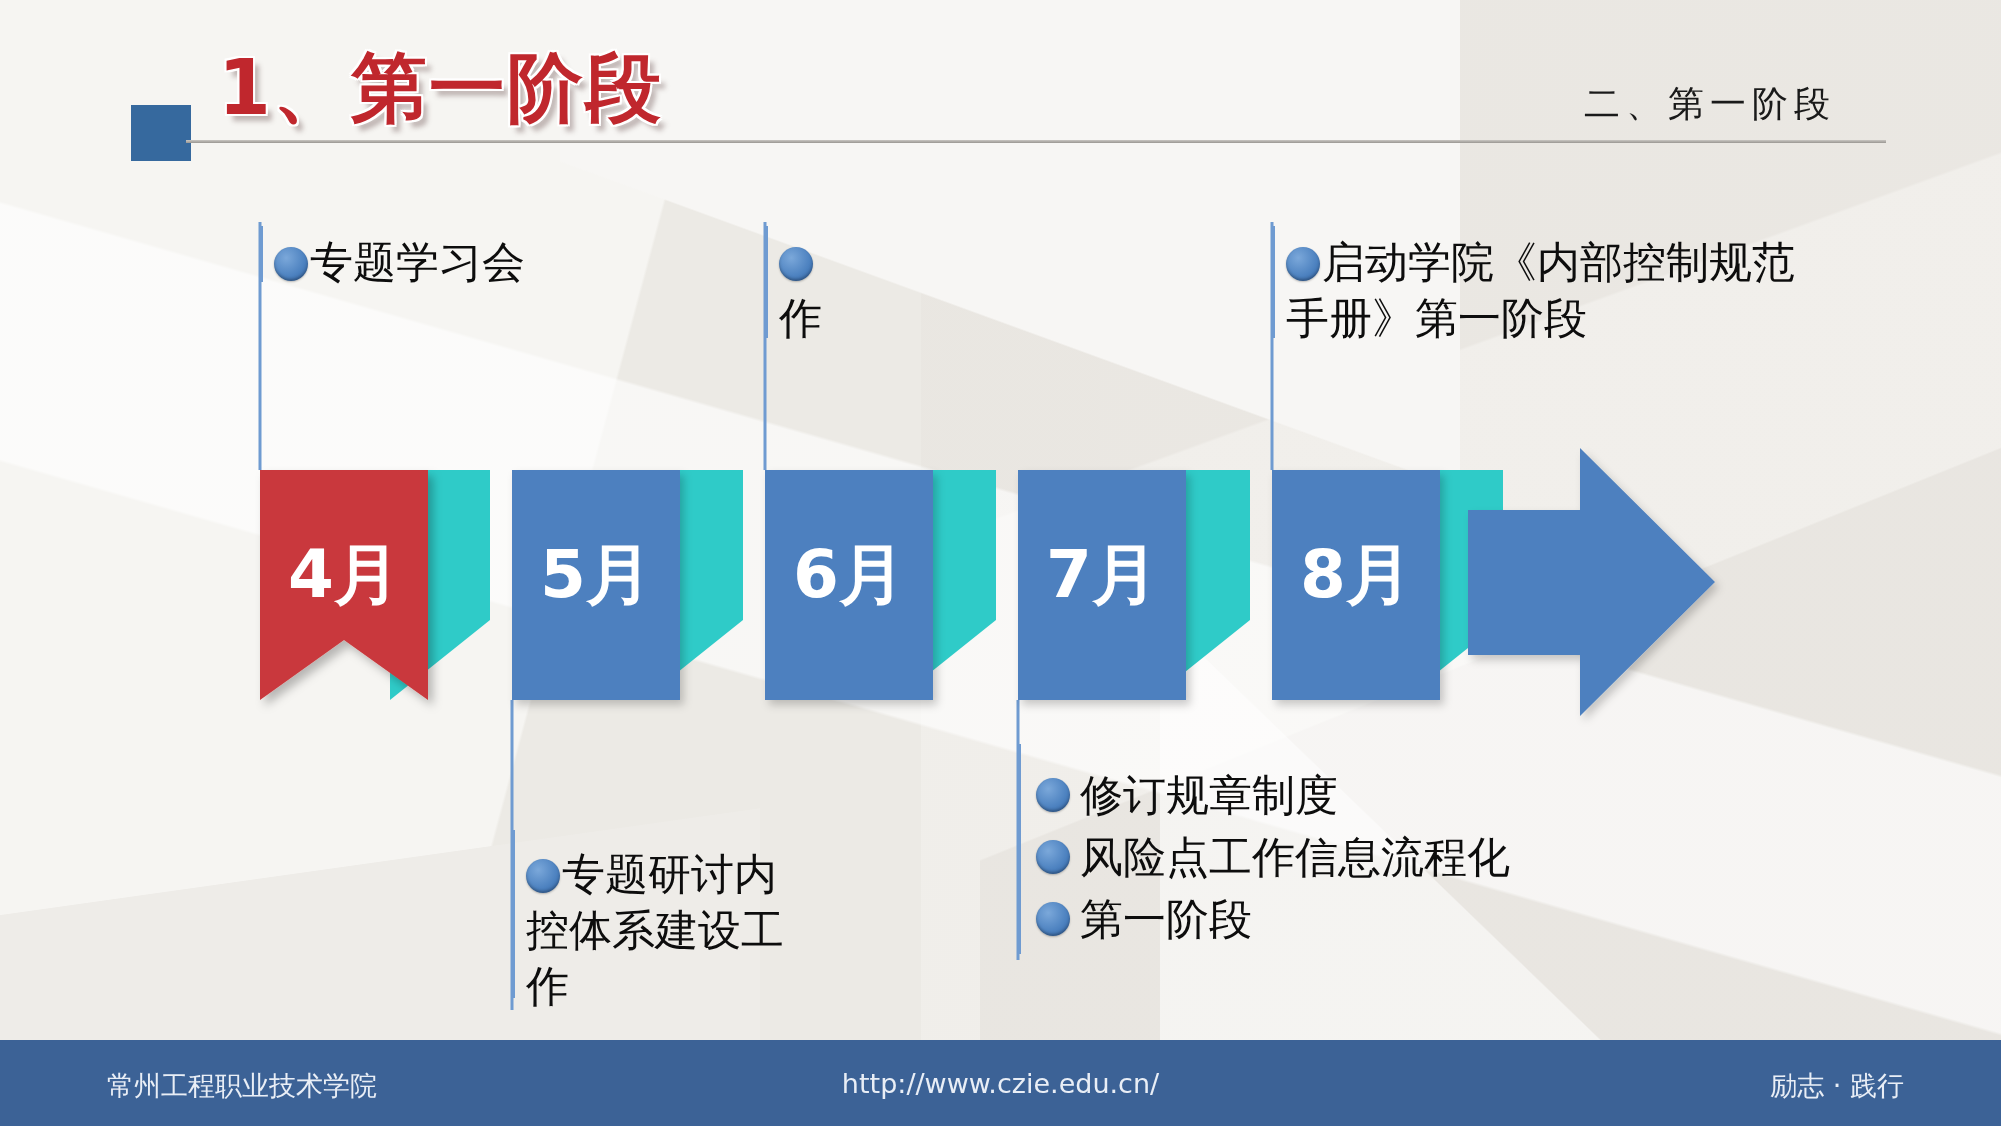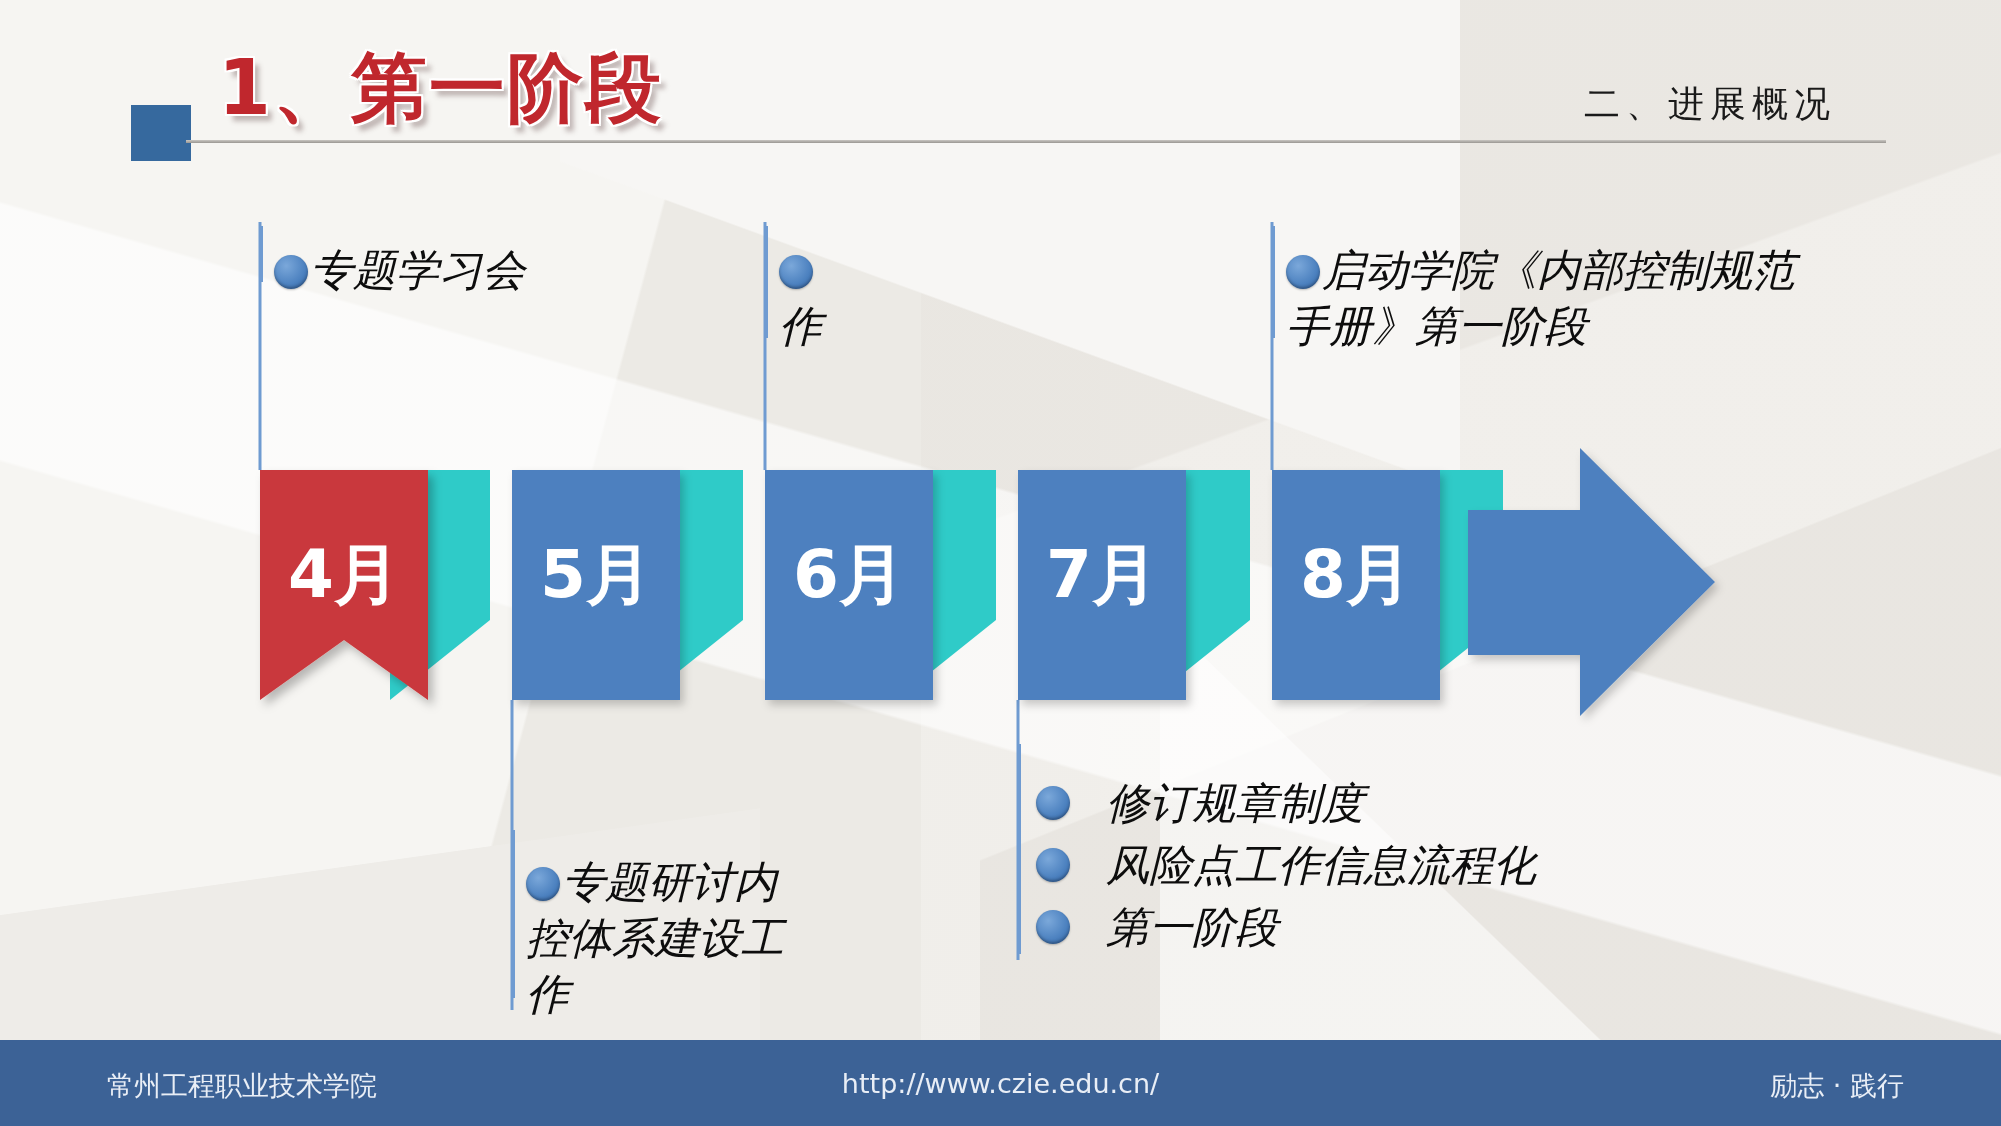--- a/index.html
+++ b/index.html
@@ -51,35 +51,35 @@
     font-family:"Liberation Serif","DejaVu Serif",serif;
     font-size:36px;color:#1a1a1a;letter-spacing:6px;white-space:nowrap;
   }
 
   
   #timeline{position:absolute;left:0;top:0;width:2001px;height:1126px;pointer-events:none;}
 
   
   .callout{position:absolute;}
   .callout .rule{position:absolute;left:0;top:0;width:3px;background:#6f9bd1;}
-  .callout .body{position:absolute;left:14px;top:16px;font-style:italic;}
+  .callout .body{position:absolute;left:14px;top:8px;}
   .cline{
     display:block;
     font-family:"DejaVu Sans","Liberation Sans",sans-serif;
     font-size:43px;line-height:56px;color:#0d0d0d;white-space:nowrap;
   }
   .bullet{
     display:inline-block;width:34px;height:34px;border-radius:50%;
     background:radial-gradient(circle at 36% 32%,#7ba8da 0%,#4d82c0 58%,#2f5f9e 100%);
     box-shadow:inset 0 -2px 3px rgba(0,0,0,.28), 0 1px 2px rgba(0,0,0,.25);
     vertical-align:-4px;margin-right:2px;
   }
 
   
-  .litem{display:flex;align-items:center;gap:34px;height:62px;}
+  .litem{display:flex;align-items:center;gap:8px;height:62px;}
   .litem .txt{
     font-family:"DejaVu Sans","Liberation Sans",sans-serif;
     font-size:43px;color:#0d0d0d;white-space:nowrap;line-height:1;
   }
 
   
   .footer{position:absolute;left:0;bottom:0;width:2001px;height:86px;background:#3c6296;}
   .footer .fitem{
     position:absolute;top:28px;color:#e9eef6;
     font-family:"DejaVu Sans","Liberation Sans",sans-serif;font-size:27px;white-space:nowrap;
@@ -99,21 +99,21 @@
     <div class="facet f4"></div>
     <div class="facet f5"></div>
     <div class="facet f6"></div>
     <div class="facet f2"></div>
     <div class="facet f7"></div>
   </div>
 
   <div class="hdr-square"></div>
   <div class="hdr-rule"></div>
   <div class="hdr-title">1、第一阶段</div>
-  <div class="hdr-section">二、进展概况</div>
+  <div class="hdr-section">二、第一阶段</div>
 
   <svg id="timeline" viewBox="0 0 2001 1126">
     <defs>
       <filter id="shdw" x="-30%" y="-30%" width="180%" height="180%">
         <feDropShadow dx="5" dy="6" stdDeviation="5" flood-color="#000" flood-opacity="0.26"></feDropShadow>
       </filter>
       <filter id="shdw2" x="-30%" y="-30%" width="180%" height="180%">
         <feDropShadow dx="4" dy="5" stdDeviation="4" flood-color="#000" flood-opacity="0.20"></feDropShadow>
       </filter>
     </defs>

